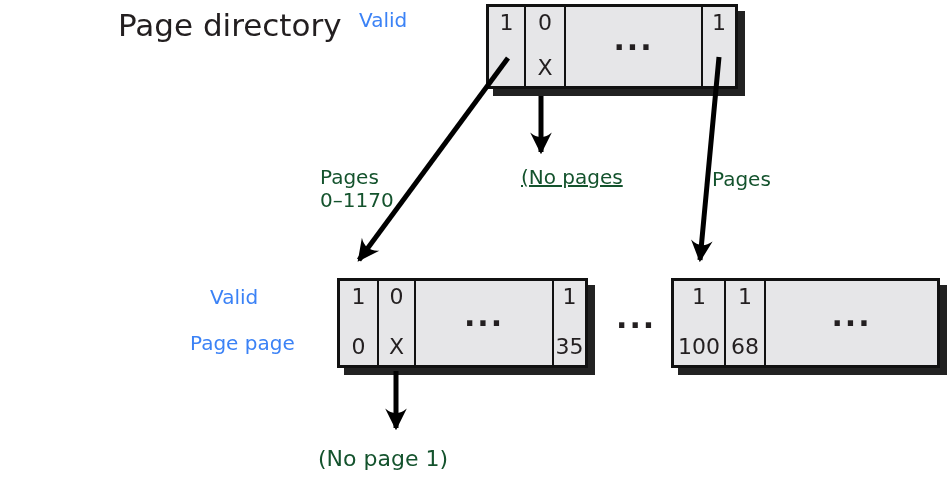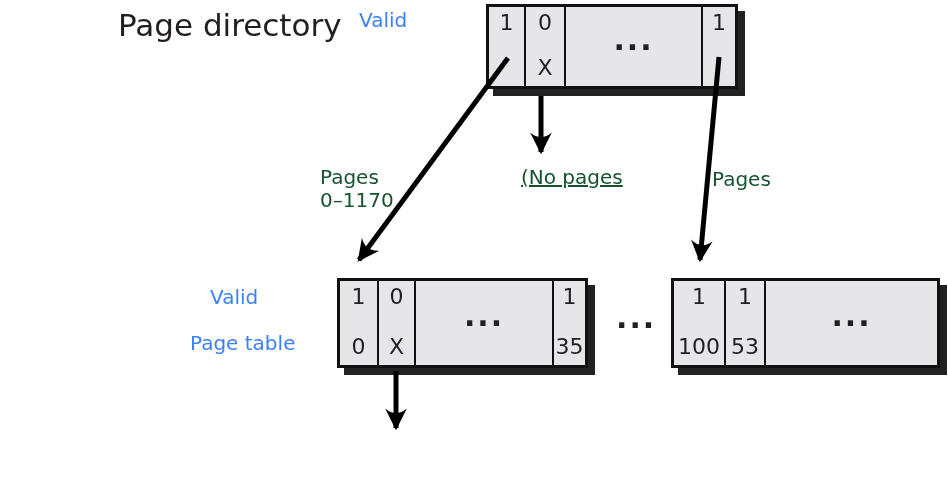--- a/index.html
+++ b/index.html
@@ -104,21 +104,21 @@
     <div class="col ellipsis-col" style="width:137px;">
       <span class="dots">...</span>
     </div>
     <div class="col" style="flex:1;">
       <span class="cell">1</span>
       <span class="cell"></span>
     </div>
   </div>
 
   <div class="row-label" style="left:210px; top:285px; width:120px;">Valid</div>
-  <div class="row-label" style="left:190px; top:331px; width:140px;">Page table</div>
+  <div class="row-label" style="left:190px; top:331px; width:140px;">Page page</div>
 
   <div class="memtable" style="left:337px; top:278px; width:251px; height:90px;">
     <div class="col" style="width:39px;">
       <span class="cell">1</span>
       <span class="cell">0</span>
     </div>
     <div class="col" style="width:37px;">
       <span class="cell">0</span>
       <span class="cell">X</span>
     </div>
@@ -133,37 +133,38 @@
 
   <div class="mid-dots" style="left:616px; top:300px;">...</div>
 
   <div class="memtable" style="left:671px; top:278px; width:269px; height:90px;">
     <div class="col" style="width:52px;">
       <span class="cell">1</span>
       <span class="cell">100</span>
     </div>
     <div class="col" style="width:40px;">
       <span class="cell">1</span>
-      <span class="cell">53</span>
+      <span class="cell">68</span>
     </div>
     <div class="col ellipsis-col" style="flex:1;">
       <span class="dots">...</span>
     </div>
   </div>
 
   <div class="annotation" style="left:320px; top:166px;">
     <div>Pages</div>
     <div>0–1170</div>
   </div>
   <div class="annotation" style="left:521px; top:166px;text-decoration:underline;">
     <div>(No pages</div>
   </div>
   <div class="annotation" style="left:712px; top:168px;">
     <div>Pages</div>
   </div>
+  <div class="annotation larger" style="left:318px; top:447px;">(No page 1)</div>
 
   <svg class="overlay" viewBox="0 0 948 486">
     <defs>
       <marker id="ah" viewBox="0 0 10 10" refX="9" refY="5" markerWidth="4.6" markerHeight="4.6" orient="auto">
         <path d="M0.5,0.3 L10,5 L0.5,9.7 Q4.5,5 0.5,0.3 Z" fill="#000000"></path>
       </marker>
     </defs>
     <line x1="508" y1="58" x2="359" y2="260" stroke="#000" stroke-width="5" marker-end="url(#ah)"></line>
     <line x1="541" y1="96" x2="541" y2="152" stroke="#000" stroke-width="5" marker-end="url(#ah)"></line>
     <line x1="719" y1="57" x2="700" y2="260" stroke="#000" stroke-width="5" marker-end="url(#ah)"></line>

